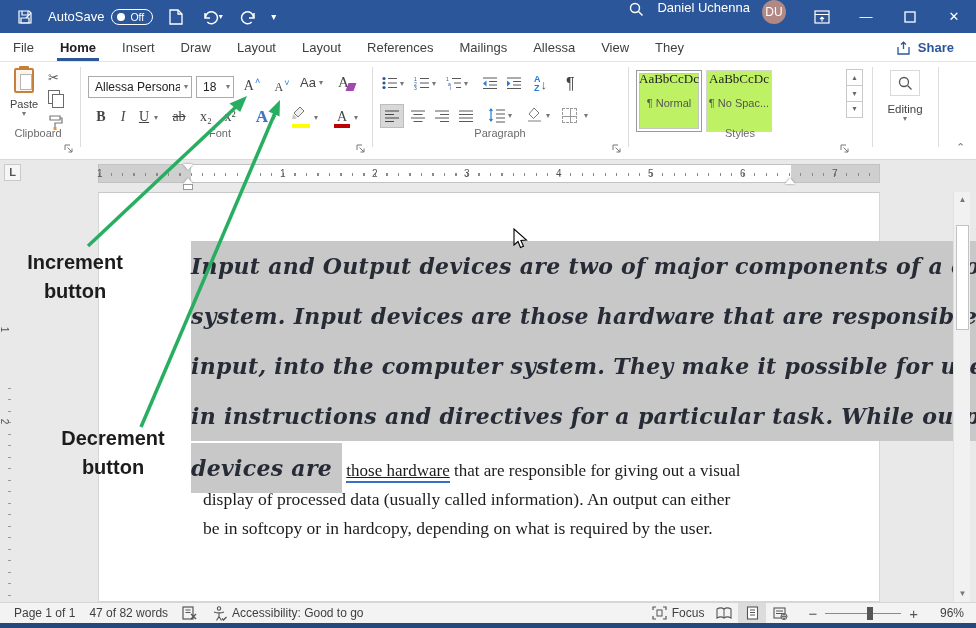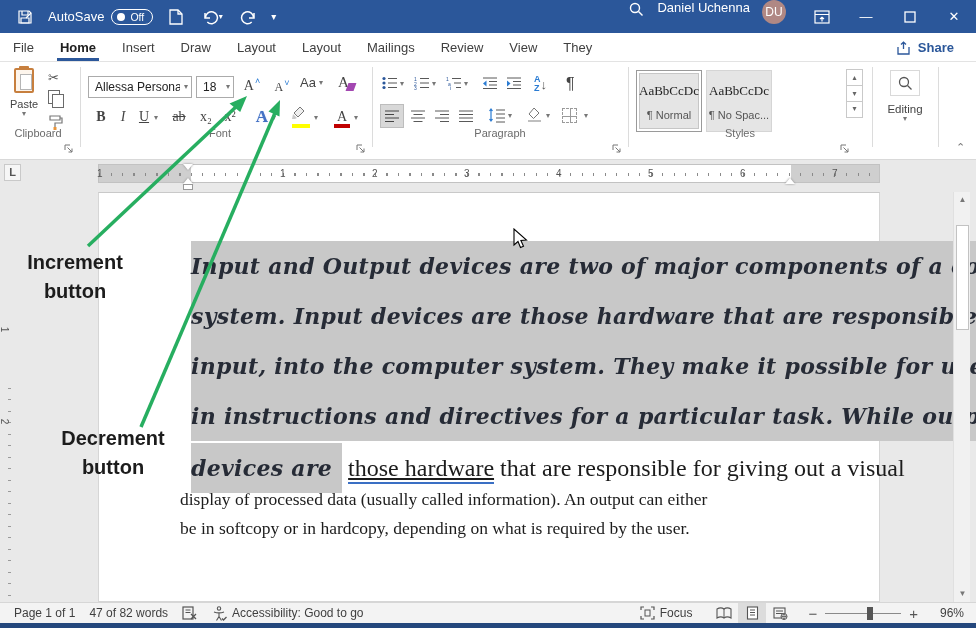--- a/index.html
+++ b/index.html
@@ -28,40 +28,40 @@
   .ribbon{position:absolute;left:0;top:62px;width:976px;height:98px;background:#fff;border-bottom:1px solid #d9d9d9}
   .gsep{position:absolute;top:5px;width:1px;height:80px;background:#dcdcdc}
   .glabel{position:absolute;top:65px;font-size:11px;color:#6b6b6b;text-align:center}
   .launcher{position:absolute;top:82px;width:12px;height:12px;color:#777}
   .rbtn{display:inline-flex;align-items:center;justify-content:center;color:#444}
   .chev{font-size:8px;color:#777;line-height:1}
   .combo{border:1px solid #ababab;background:#fff;height:22px;display:flex;align-items:center;font-size:12px;color:#222;padding:0 3px 0 6px}
   .combo .chev{margin-left:auto;padding-left:4px}
   .fx{font-family:"Liberation Serif",serif;font-weight:bold;font-size:14px}
   .colorbar{position:absolute;left:2px;right:2px;bottom:0;height:4px}
-  .stylecard{position:absolute;top:8px;width:66px;height:62px;border:1px solid #d5d5d5;background:#e5e5e5;text-align:center;padding-top:12px}
+  .stylecard{position:absolute;top:8px;width:66px;height:62px;border:1px solid #d5d5d5;background:#bef264;text-align:center;}
   .stylecard.sel{border:1px solid #9a9a9a;box-shadow:inset 0 0 0 2px #fff,inset 0 0 0 3px #c6c6c6}
   .stylecard .sample{font-family:"Liberation Serif",serif;font-size:13px;color:#222;white-space:nowrap;overflow:hidden}
   .stylecard .sname{font-size:11px;color:#555;margin-top:10px;white-space:nowrap;overflow:hidden}
   .scrollcol span{display:block;width:17px;height:17px;border:1px solid #c9c9c9;text-align:center;font-size:8px;color:#666;line-height:16px;margin-top:-1px;background:#fff}
   
   .rulerrow{position:absolute;left:0;top:160px;width:976px;height:32px;background:#e9e9e9}
   .tabsel{position:absolute;left:4px;top:4px;width:17px;height:17px;background:#f6f6f6;border:1px solid #c9c9c9;color:#555;font-size:11px;font-weight:bold;text-align:center;line-height:15px}
   .hruler{position:absolute;left:98px;top:4px;width:782px;height:19px;background:#cfcfcf;border:1px solid #c2c2c2}
   .hruler .white{position:absolute;left:92px;top:0;width:600px;height:100%;background:#fff}
   .hruler .ticks{position:absolute;left:0;right:0;top:8px;height:3px;background:repeating-linear-gradient(to right,#8a8a8a 0 1px,transparent 1px 11.5px)}
   .rnum{position:absolute;top:2.5px;font-size:10px;color:#555;background:transparent}
   .vruler{position:absolute;left:2px;top:196px;width:14px;height:404px;background:repeating-linear-gradient(to bottom,#9a9a9a 0 1px,transparent 1px 11.5px);background-size:3px 100%;background-repeat:no-repeat;background-position:6px 0}
   .vnum{position:absolute;font-size:10px;color:#555;transform:rotate(90deg)}
   
   .docarea{position:absolute;left:0;top:192px;width:976px;height:410px;background:#e9e9e9;overflow:hidden}
   .page{position:absolute;left:98px;top:0;width:782px;height:410px;background:#fff;border:1px solid #d6d6d6;border-top:1px solid #c9c9c9}
   .scriptline{position:absolute;left:92px;white-space:nowrap;height:50px;line-height:50px;font-family:"DejaVu Serif",serif;font-style:italic;font-weight:600;font-size:22px;color:#262b36;letter-spacing:.3px}
   .scriptline .hl{background:#c8c8c8;display:inline-block;height:50px;padding-right:26px}
-  .serifline{position:absolute;left:81px;white-space:nowrap;font-family:"Liberation Serif",serif;font-size:17.5px;color:#1c1c1c}
+  .serifline{position:absolute;left:104px;white-space:nowrap;font-family:"Liberation Serif",serif;font-size:17.5px;color:#1c1c1c}
   .ulink{text-decoration:underline;border-bottom:2px solid #3a6fc4;padding-bottom:1px}
   
   .vscroll{position:absolute;right:6px;top:0;width:17px;height:410px;background:#f1f1f1;border-left:1px solid #e0e0e0}
   .vscroll .btn{position:absolute;left:1px;width:15px;height:16px;color:#777;font-size:8px;text-align:center;line-height:16px}
   .vscroll .thumb{position:absolute;left:2px;top:33px;width:13px;height:105px;background:#fff;border:1px solid #c2c2c2}
   
   .anno{position:absolute;z-index:60;font-size:20px;font-weight:bold;color:#1c1c1c;text-align:center;line-height:1.45;font-family:"Liberation Sans",sans-serif}
   .overlay{position:absolute;left:0;top:0;width:976px;height:628px;z-index:55;pointer-events:none}
   
   .statusbar{position:absolute;left:0;top:602px;width:976px;height:21px;background:#f3f3f3;border-top:1px solid #d6d6d6;display:flex;align-items:center;font-size:12px;color:#3f3f3f}
@@ -141,22 +141,23 @@
     </div>
   </div>
 
   <div class="tabrow">
     <span class="tab">File</span>
     <span class="tab active">Home</span>
     <span class="tab">Insert</span>
     <span class="tab">Draw</span>
     <span class="tab">Layout</span>
     <span class="tab">Layout</span>
+    <span class="tab">References</span>
     <span class="tab">Mailings</span>
-    <span class="tab">Review</span>
+    <span class="tab">Allessa</span>
     <span class="tab">View</span>
     <span class="tab">They</span>
     <span class="share-btn">
       <svg class="ic" width="15" height="14" viewBox="0 0 15 14">
           <path d="M1 6v7h11V6" fill="none" stroke="#2b579a" stroke-width="1.3"></path>
           <path d="M6.5 8V1.5M4 3.5l2.5-2.3L9 3.5" fill="none" stroke="#2b579a" stroke-width="1.3"></path>
         </svg>
       <span>Share</span>
     </span>
   </div>
@@ -397,21 +398,21 @@
     <div class="vruler"></div>
     <span class="vnum" style="left:2px;top:132px">1</span>
     <span class="vnum" style="left:2px;top:224px">2</span>
 
     <div class="page">
       <div class="scriptline" style="top:48px"><span class="hl">Input and Output devices are two of major components of a computer</span></div>
       <div class="scriptline" style="top:98px"><span class="hl">system. Input devices are those hardware that are responsible for data</span></div>
       <div class="scriptline" style="top:148px"><span class="hl">input, into the computer system. They make it possible for users to key-</span></div>
       <div class="scriptline" style="top:198px"><span class="hl" style="padding-right:12px">in instructions and directives for a particular task. While output</span></div>
       <div class="scriptline" style="top:250px">
-        <span class="hl" style="padding-right:10px">devices are</span><span class="serif-run" style="font-family:'Liberation Serif',serif;font-style:normal;font-weight:normal;font-size:24px;color:#1c1c1c;letter-spacing:0"> <span class="ulink">those hardware</span><span> that are responsible for giving out a visual</span></span>
+        <span class="hl" style="padding-right:10px">devices are</span><span class="serif-run" style="font-family:'Liberation Serif',serif;font-style:normal;font-weight:normal;font-size:17px;color:#1c1c1c;letter-spacing:0"> <span class="ulink">those hardware</span><span> that are responsible for giving out a visual</span></span>
       </div>
       <div class="serifline" style="top:296px">display of processed data (usually called information). An output can either</div>
       <div class="serifline" style="top:325px">be in softcopy or in hardcopy, depending on what is required by the user.</div>
     </div>
 
     <div class="vscroll">
       <span class="btn" style="top:0">▲</span>
       <span class="thumb"></span>
       <span class="btn" style="bottom:0">▼</span>
     </div>
@@ -445,21 +446,21 @@
     </span>
     <span class="sb-item">
       <svg class="ic" width="15" height="15" viewBox="0 0 15 15">
           <circle cx="7" cy="2.5" r="1.7" fill="none" stroke="#555" stroke-width="1.1"></circle>
           <path d="M2 6c3.3 1.2 6.7 1.2 10 0M7 7.5v3l-2.5 4M7 10.5l2.5 4" fill="none" stroke="#555" stroke-width="1.1"></path>
           <path d="M10 12.5l1.5 1.5 3-3" fill="none" stroke="#555" stroke-width="1.3"></path>
         </svg>
       <span>Accessibility: Good to go</span>
     </span>
     <span class="sb-right">
-      <span class="sb-item" style="margin-right:18px">
+      <span class="sb-item" style="margin-right:6px">
         <svg class="ic" width="15" height="14" viewBox="0 0 15 14">
             <path d="M1 4V1h3M11 1h3v3M14 10v3h-3M4 13H1v-3" fill="none" stroke="#555" stroke-width="1.2"></path>
             <rect x="5" y="4" width="5" height="6" fill="none" stroke="#555"></rect>
           </svg>
         <span>Focus</span>
       </span>
       <span class="viewbtn">
         <svg class="ic" width="16" height="13" viewBox="0 0 16 13">
             <path d="M1 2c2.5-1.5 5-1.5 7 0 2-1.5 4.5-1.5 7 0v9c-2.5-1.5-5-1.5-7 0-2-1.5-4.5-1.5-7 0z" fill="none" stroke="#555" stroke-width="1.1"></path>
             <path d="M8 2v9" stroke="#555"></path>

